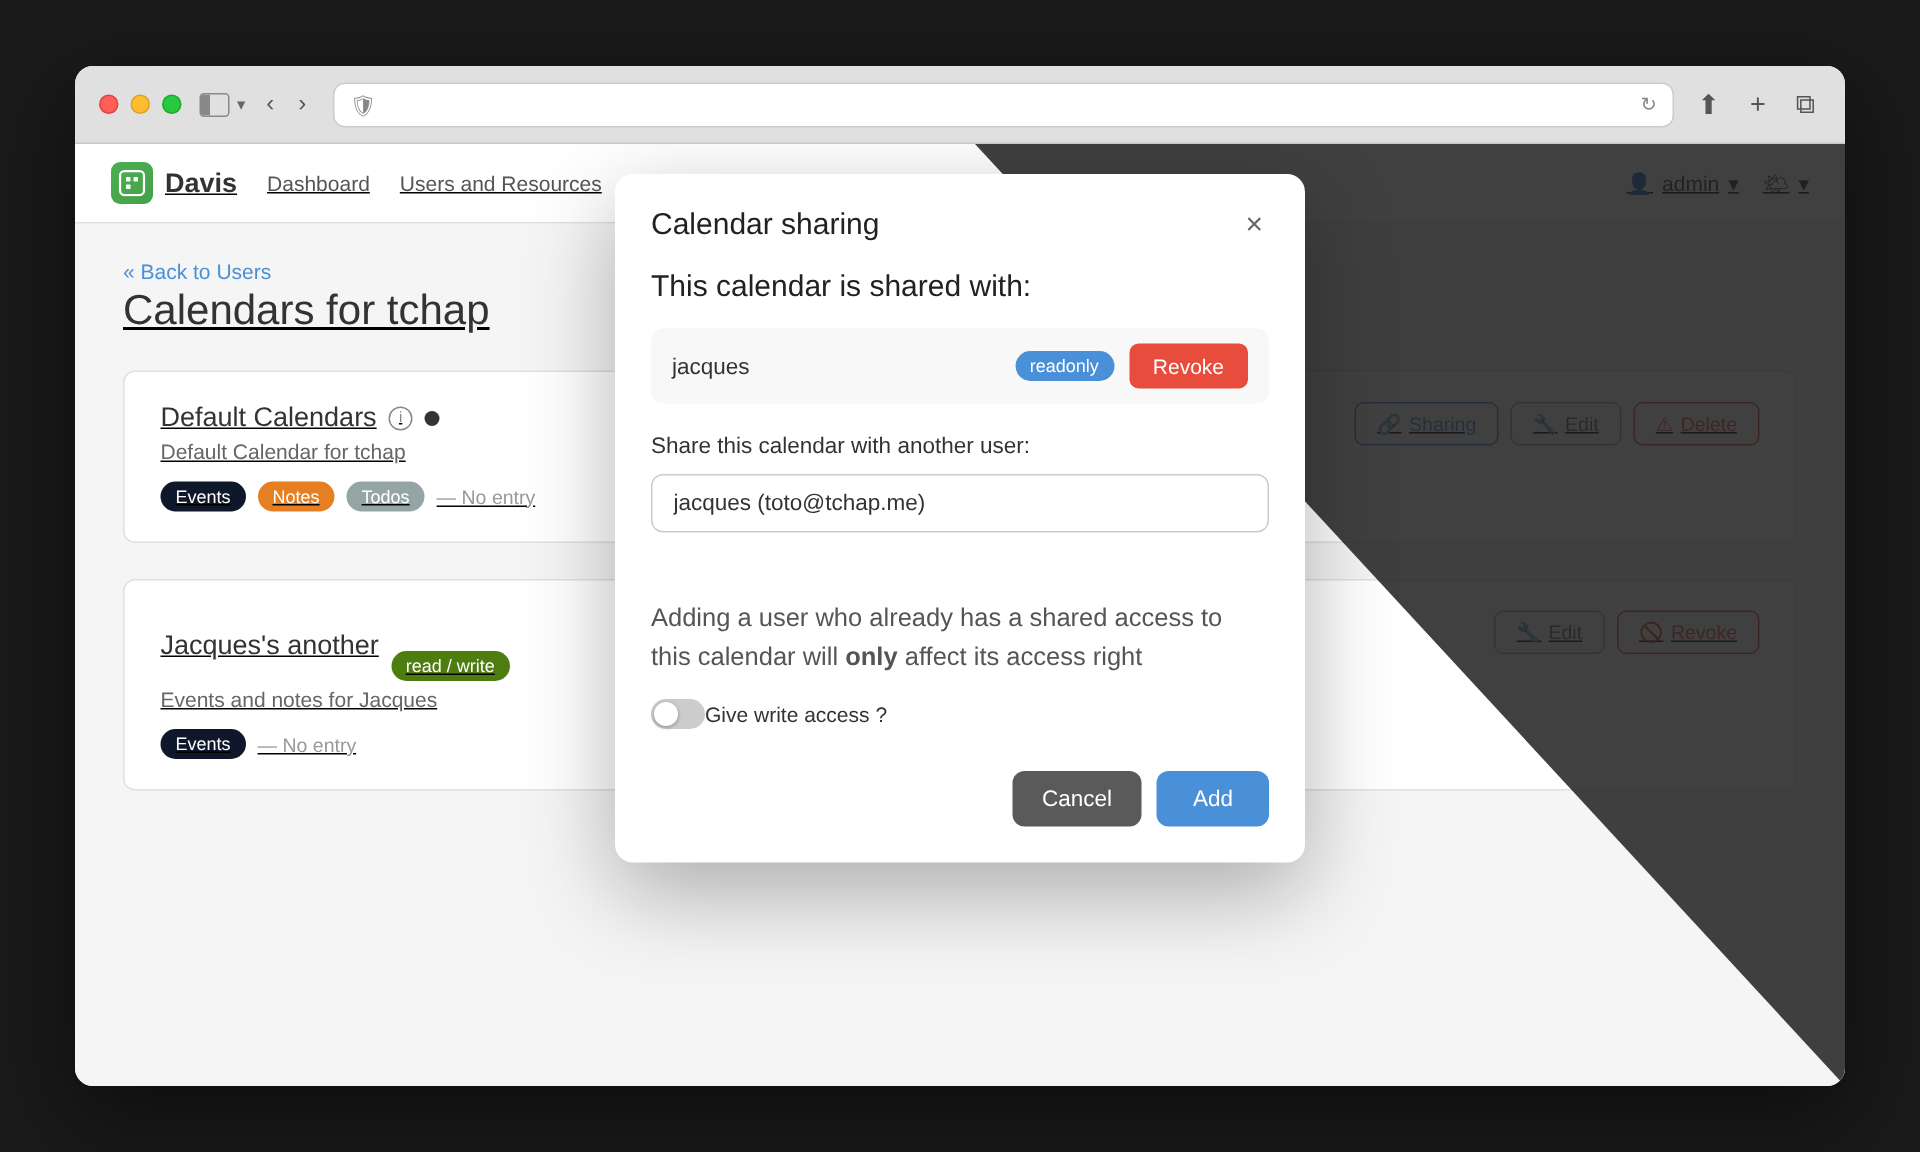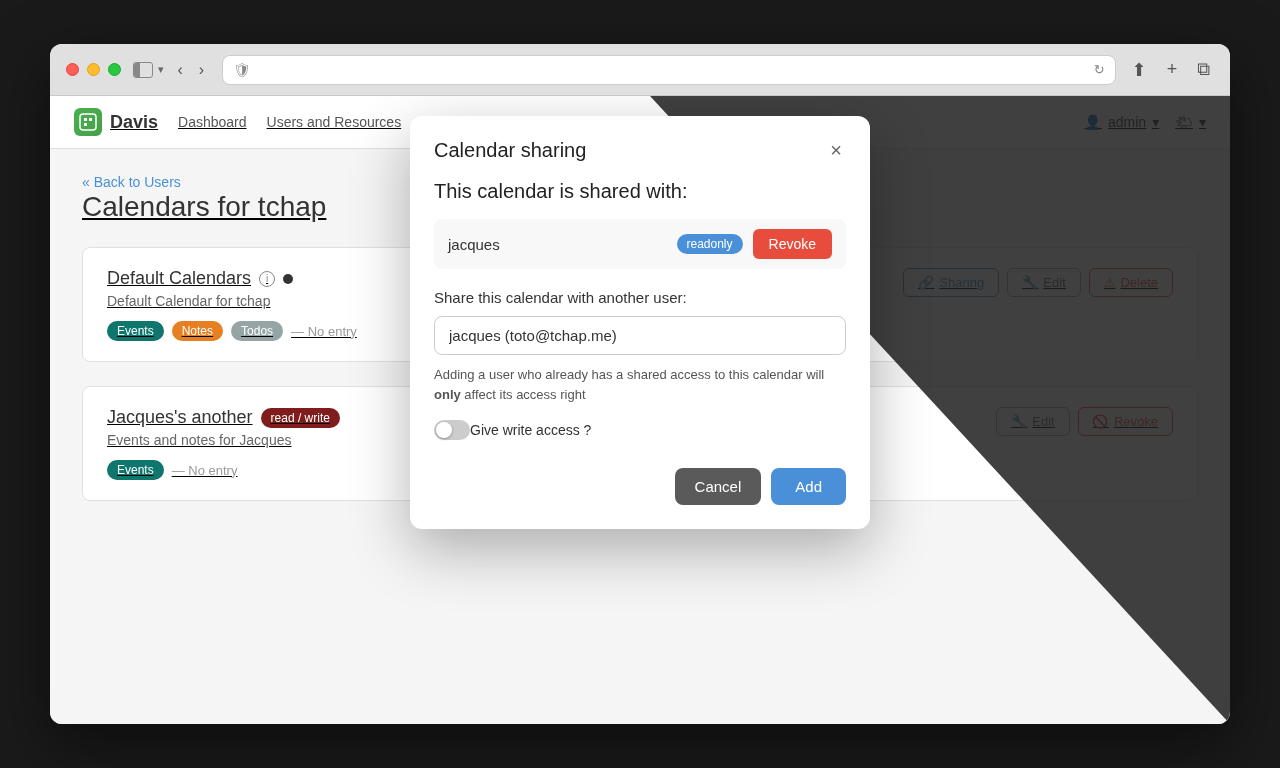--- a/index.html
+++ b/index.html
@@ -275,24 +275,24 @@
       display: flex;
       gap: 8px;
       align-items: center;
     }
     .tag {
       padding: 3px 10px;
       border-radius: 12px;
       font-size: 12px;
       font-weight: 500;
     }
-    .tag-events { background: #0f766e; color: white; }
+    .tag-events { background: #0f172a; color: white; }
     .tag-notes { background: #e67e22; color: white; }
     .tag-todos { background: #95a5a6; color: white; }
-    .tag-green { background: #7f1d1d; color: white; }
+    .tag-green { background: #4d7c0f; color: white; margin-top: 27px; }
     .tag-entry { color: #999; font-size: 13px; }
 
     .card-actions {
       display: flex;
       gap: 8px;
       align-items: center;
     }
     .action-btn {
       padding: 6px 14px;
       border-radius: 6px;
@@ -424,24 +424,25 @@
       border: 1.5px solid #ccc;
       border-radius: 8px;
       padding: 10px 14px;
       font-size: 15px;
       color: #333;
       outline: none;
       margin-bottom: 10px;
     }
 
     .share-hint {
-      font-size: 13px;
+      font-size: 17px;
       color: #555;
       line-height: 1.5;
       margin-bottom: 16px;
+      margin-top: 34px;
     }
     .share-hint strong {
       font-weight: 600;
     }
 
     .write-access-row {
       display: flex;
       align-items: center;
       margin-bottom: 24px;
     }

